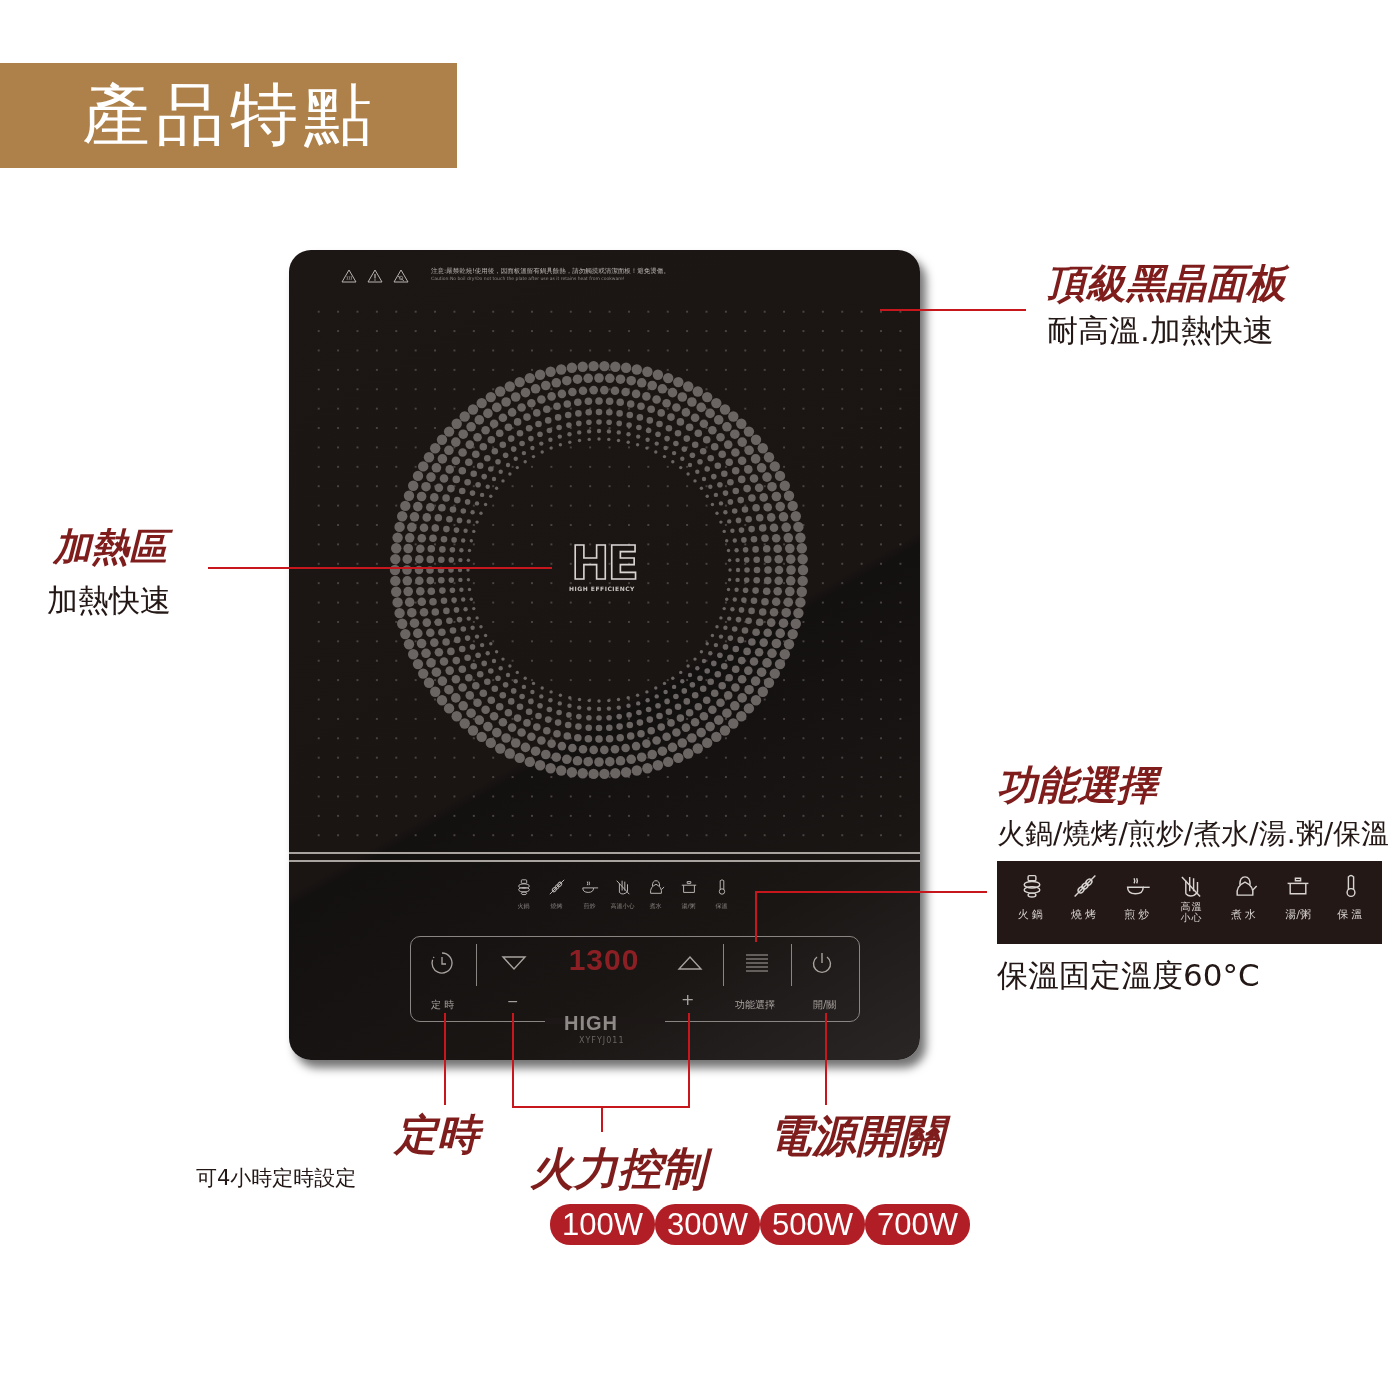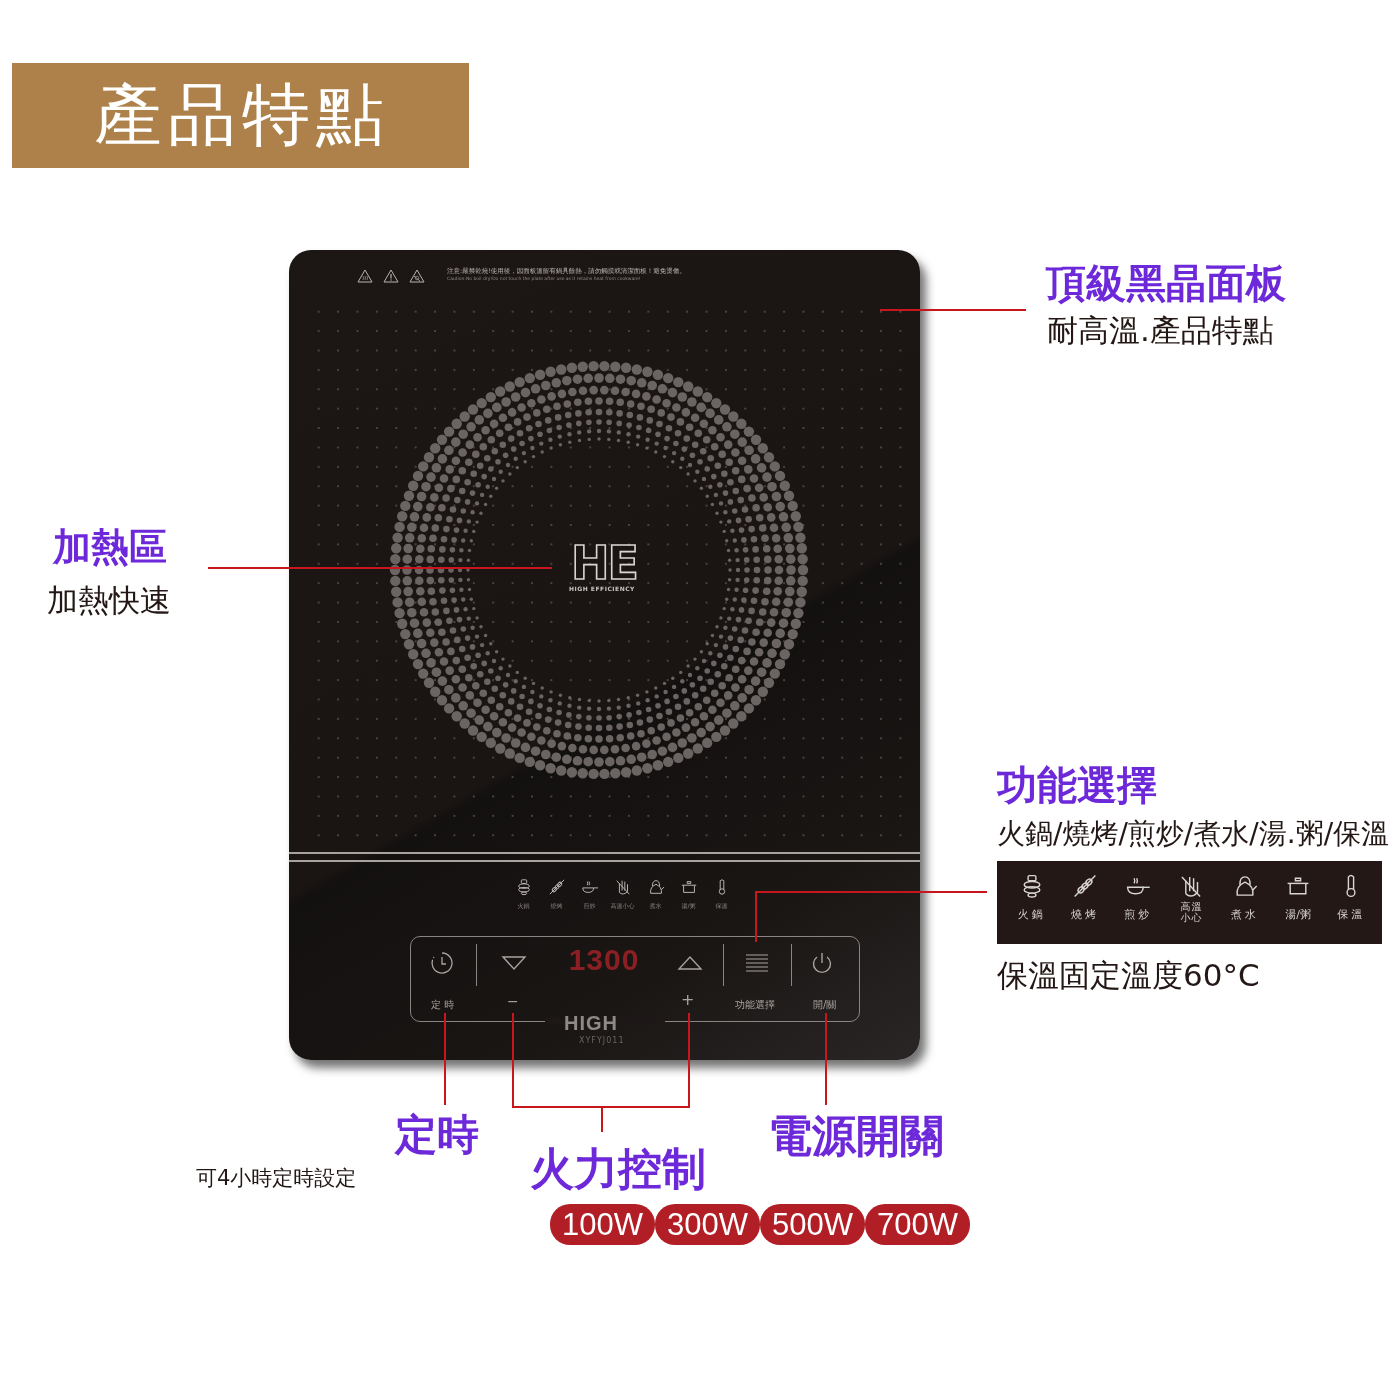--- a/index.html
+++ b/index.html
@@ -1,20 +1,20 @@
 <!DOCTYPE html>
 <html><head>
 <meta charset="utf-8">
 <style>
   * { box-sizing: border-box; margin: 0; padding: 0; }
   html, body { width: 1400px; height: 1400px; background: #ffffff; overflow: hidden; }
   body { position: relative; font-family: "DejaVu Sans", "Liberation Sans", sans-serif; color: #231815; }
 
   .title-banner {
-    position: absolute; left: 12px; top: 63px; width: 457px; height: 105px;
+    position: absolute; left: 0; top: 63px; width: 457px; height: 105px;
     background: #ad8149;
   }
   .title-banner span {
     position: absolute; left: 82px; top: 14px;
     font-size: 68px; font-weight: normal; color: #ffffff; letter-spacing: 6px; line-height: 76px;
   }
 
   
   .cooker {
     position: absolute; left: 289px; top: 250px; width: 631px; height: 810px;
@@ -22,21 +22,21 @@
     background: linear-gradient(150deg, #1c1614 0%, #1a1513 55%, #131010 56%, #1a1614 80%, #2a2626 100%);
     box-shadow: 6px 8px 10px rgba(0,0,0,0.55);
     overflow: hidden;
   }
   .cooker .grid-dots {
     position: absolute; left: 20px; top: 52px; width: 600px; height: 540px;
     background-image: radial-gradient(circle, #4a4342 1px, transparent 1.4px);
     background-size: 19.4px 19.4px;
   }
   .warning {
-    position: absolute; left: 68px; top: 18px; display: flex; align-items: flex-end; gap: 10px;
+    position: absolute; left: 52px; top: 18px; display: flex; align-items: flex-end; gap: 10px;
   }
   .warn-tri { width: 16px; height: 14px; position: relative; }
   .warn-tri svg { width: 16px; height: 14px; }
   .warn-text { margin-left: 12px; line-height: 7px; }
   .warn-text .zh { font-size: 6.5px; color: #b9b4b2; display: block; white-space: nowrap; }
   .warn-text .en { font-size: 4.5px; color: #8f8a88; display: block; white-space: nowrap; }
 
   .dot-rings { position: absolute; left: 100px; top: 110px; width: 420px; height: 420px; }
 
   .he-logo {
@@ -66,21 +66,21 @@
   .display {
     position: absolute; left: 265px; top: 693px; width: 100px; text-align: center;
     font-size: 30px; font-weight: bold; color: #8b1f23; letter-spacing: 1px; font-family: "Liberation Sans", sans-serif;
   }
   .ctrl-lbl { position: absolute; top: 748px; font-size: 10px; color: #a9a3a0; white-space: nowrap; }
   .teco { position: absolute; left: 275px; top: 762px; font-size: 20px; font-weight: bold; color: #8f8a88; font-family: "Liberation Sans", sans-serif; letter-spacing: 1px; }
   .model { position: absolute; left: 290px; top: 786px; font-size: 8px; color: #6a6462; letter-spacing: 1px; }
 
   
   .red-line { position: absolute; background: #c8161d; }
-  .callout-title { position: absolute; font-weight: bold; color: #6d28d9; white-space: nowrap; }
+  .callout-title { position: absolute; font-weight: bold; color: #7f1d1d; white-space: nowrap; font-style: italic; }
   .callout-sub { position: absolute; color: #231815; white-space: nowrap; }
 
   .func-strip {
     position: absolute; left: 997px; top: 861px; width: 385px; height: 83px; background: #231815;
     display: flex; padding: 12px 4px 0 8px;
   }
   .func-item { width: 53.5px; text-align: center; }
   .func-item svg { width: 26px; height: 26px; }
   .func-item .lbl { font-size: 11px; color: #d8d4d2; margin-top: 6px; letter-spacing: 3px; line-height: 12px; white-space: nowrap; }
   .func-item .lbl.two { margin-top: -2px; font-size: 10px; letter-spacing: 1px; line-height: 11px; }
@@ -1056,21 +1056,21 @@
   <div class="ctrl-lbl" style="left:392px; font-size:16px; top:740px;">+</div>
   <div class="ctrl-lbl" style="left:446px;">功能選擇</div>
   <div class="ctrl-lbl" style="left:524px;">開/關</div>
 
   <div class="teco">HIGH</div>
   <div class="model">XYFYJ011</div>
 </div>
 
 <div class="red-line" style="left:880px; top:309px; width:146px; height:2px;"></div>
 <div class="callout-title" style="left:1046px; top:256px; font-size:40px;">頂級黑晶面板</div>
-<div class="callout-sub" style="left:1047px; top:310px; font-size:31px;">耐高溫.產品特點</div>
+<div class="callout-sub" style="left:1047px; top:310px; font-size:31px;">耐高溫.加熱快速</div>
 
 <div class="red-line" style="left:208px; top:567px; width:344px; height:2px;"></div>
 <div class="callout-title" style="left:53px; top:522px; font-size:38px;">加熱區</div>
 <div class="callout-sub" style="left:47px; top:580px; font-size:31px;">加熱快速</div>
 
 <div class="red-line" style="left:755px; top:891px; width:232px; height:2px;"></div>
 <div class="red-line" style="left:755px; top:891px; width:2px; height:51px;"></div>
 <div class="callout-title" style="left:997px; top:758px; font-size:40px;">功能選擇</div>
 <div class="callout-sub" style="left:997px; top:815px; font-size:28px;">火鍋/燒烤/煎炒/煮水/湯.粥/保溫</div>
 

